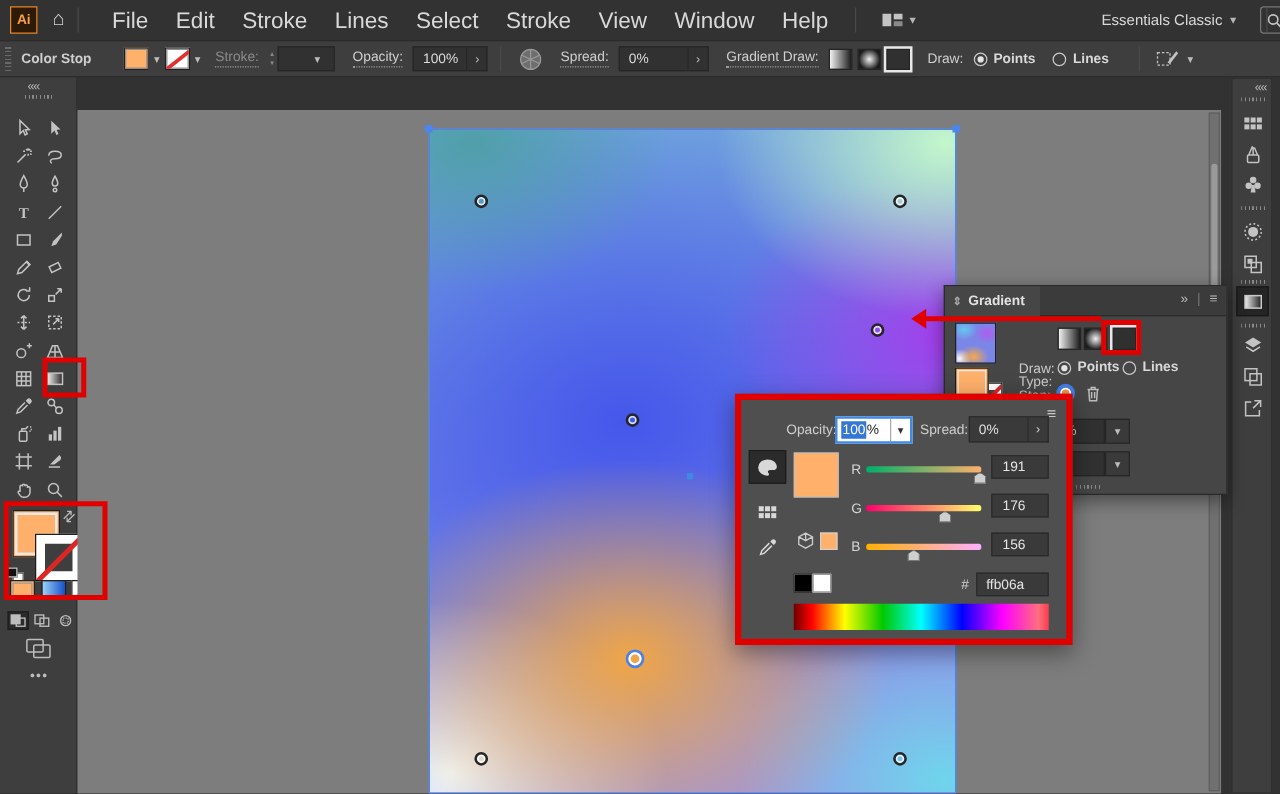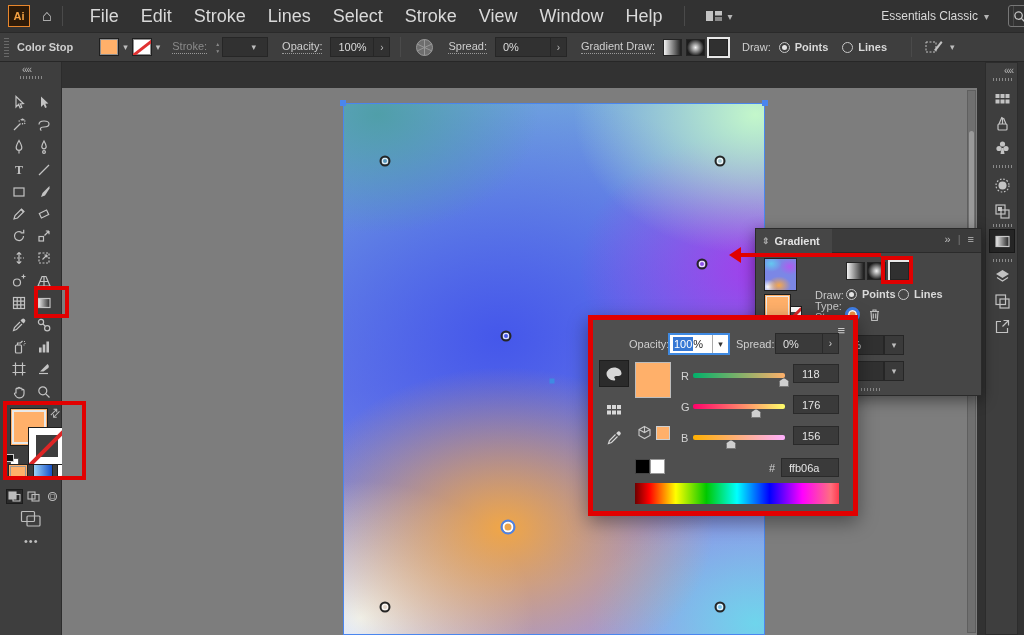--- a/index.html
+++ b/index.html
@@ -689,21 +689,21 @@
           <path d="M10.5 4.5 L4.5 10.5 L3.5 13.5 L6.5 12.5 L12.5 6.5"></path>
         </svg>
     </div>
 
     <div class="pp-swatch"></div>
 
     <div class="slider-row" style="top:48px;">
       <span class="sl-label">R</span>
       <div class="sl-track r"></div>
       <div class="sl-handle" style="left:98px;"></div>
-      <div class="sl-value">118</div>
+      <div class="sl-value">191</div>
     </div>
     <div class="slider-row" style="top:79px;">
       <span class="sl-label">G</span>
       <div class="sl-track g"></div>
       <div class="sl-handle" style="left:70px;"></div>
       <div class="sl-value">176</div>
     </div>
     <div class="slider-row" style="top:110px;">
       <span class="sl-label">B</span>
       <div class="sl-track b"></div>

